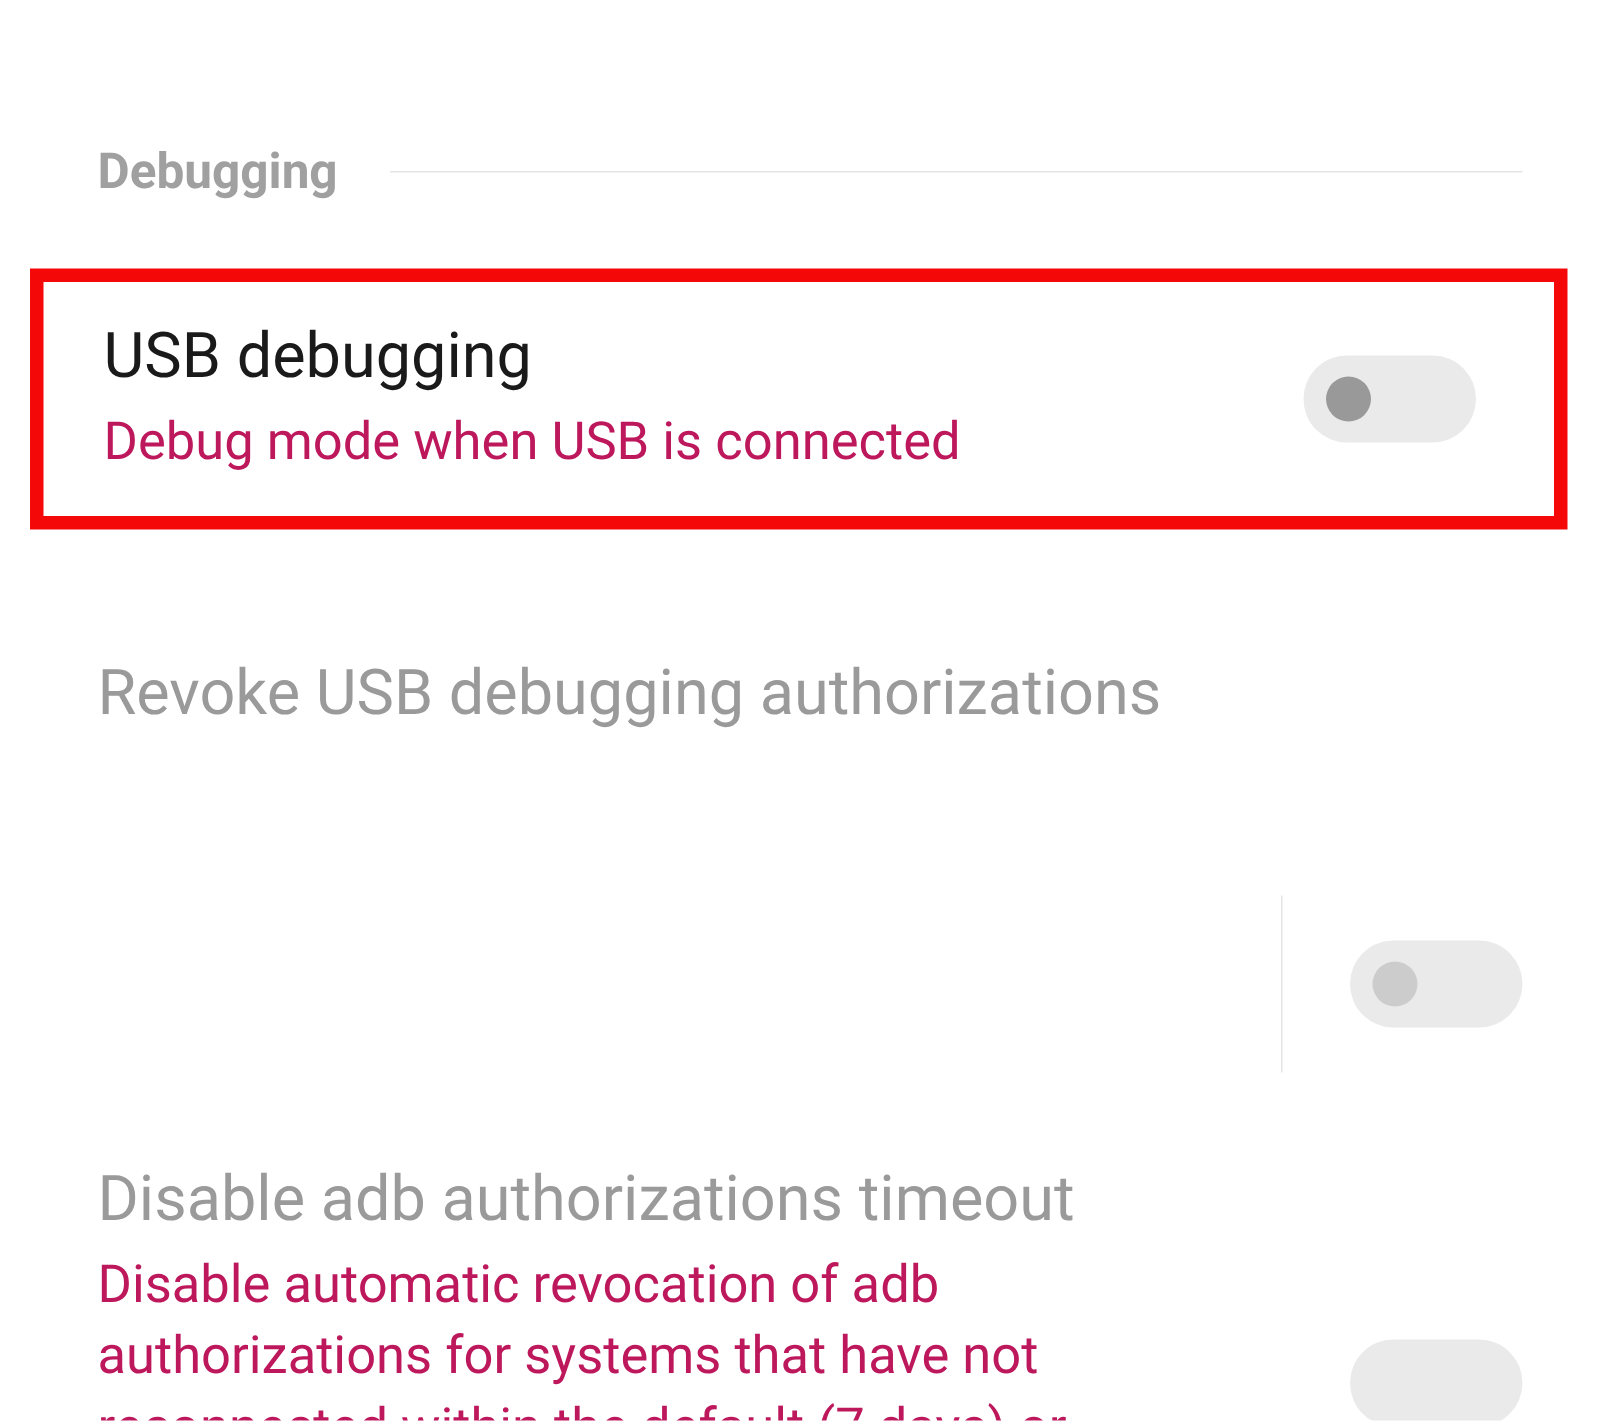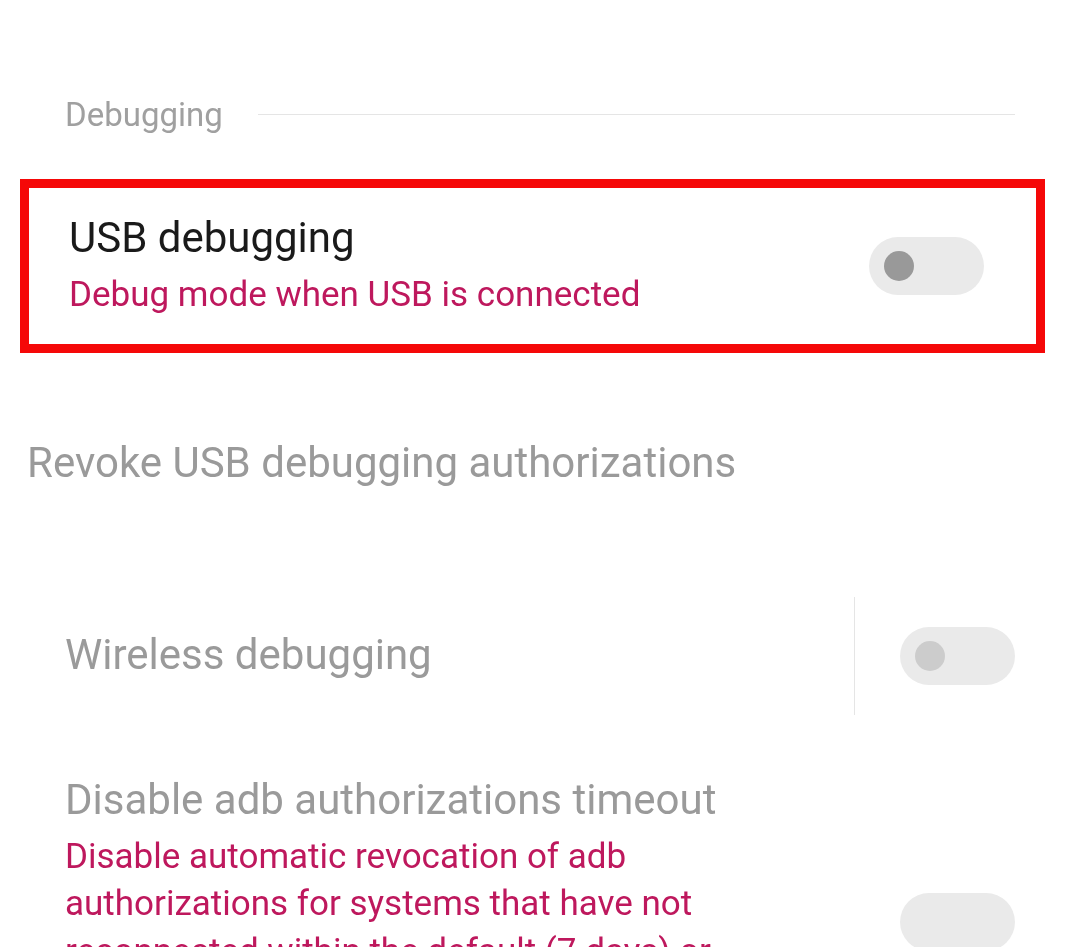--- a/index.html
+++ b/index.html
@@ -18,21 +18,21 @@
       padding: 0;
     }
     .section-header {
       display: flex;
       align-items: center;
       padding: 95px 65px 20px 65px;
     }
     .section-title {
       font-size: 33px;
       color: #a0a0a0;
-      font-weight: 400;
+      font-weight: 700;
       margin-right: 35px;
     }
     .section-divider {
       flex: 1;
       height: 1px;
       background: #e5e5e5;
     }
     .highlighted-item {
       border: 9px solid #f50808;
       margin: 25px 35px 50px 20px;
@@ -94,21 +94,21 @@
     }
     .wireless-vertical-line {
       position: absolute;
       right: 225px;
       top: -5px;
       bottom: -5px;
       width: 1px;
       background: #e5e5e5;
     }
     .revoke-item {
-      padding: 35px 65px 55px 27px;
+      padding: 35px 65px 55px 65px;
     }
     .revoke-title {
       font-size: 42px;
       color: #9a9a9a;
     }
     .adb-item .setting-text {
       max-width: 700px;
     }
     .adb-item {
       padding-top: 30px;
@@ -134,21 +134,20 @@
   </div>
 
   <div class="revoke-item">
     <div class="revoke-title">Revoke USB debugging authorizations</div>
   </div>
 
   <div class="wireless-wrapper">
     <div class="wireless-vertical-line"></div>
     <div class="setting-item">
       <div class="setting-text">
-        <div class="setting-title disabled">Wireless debugging</div>
       </div>
       <div class="toggle disabled">
         <div class="toggle-knob"></div>
       </div>
     </div>
   </div>
 
   <div class="setting-item adb-item">
     <div class="setting-text">
       <div class="setting-title disabled">Disable adb authorizations timeout</div>

